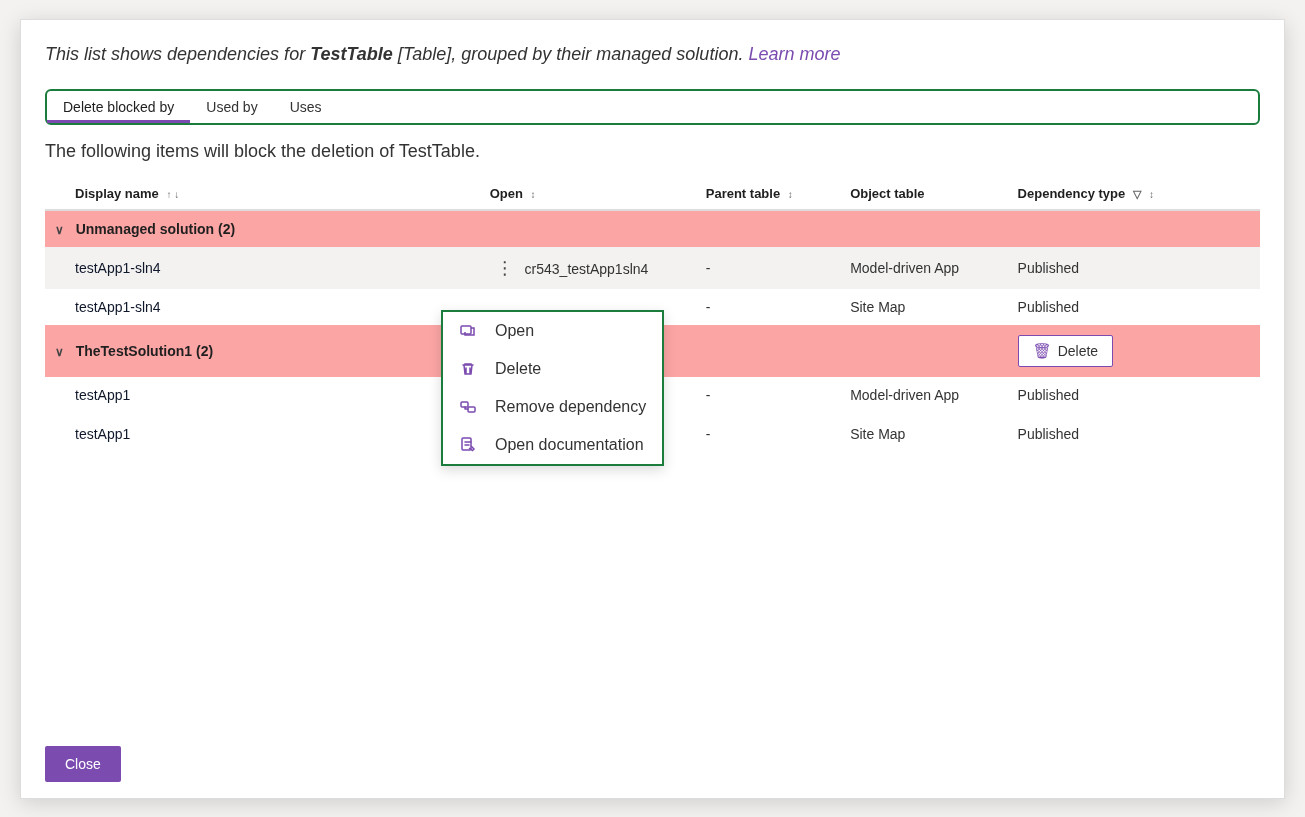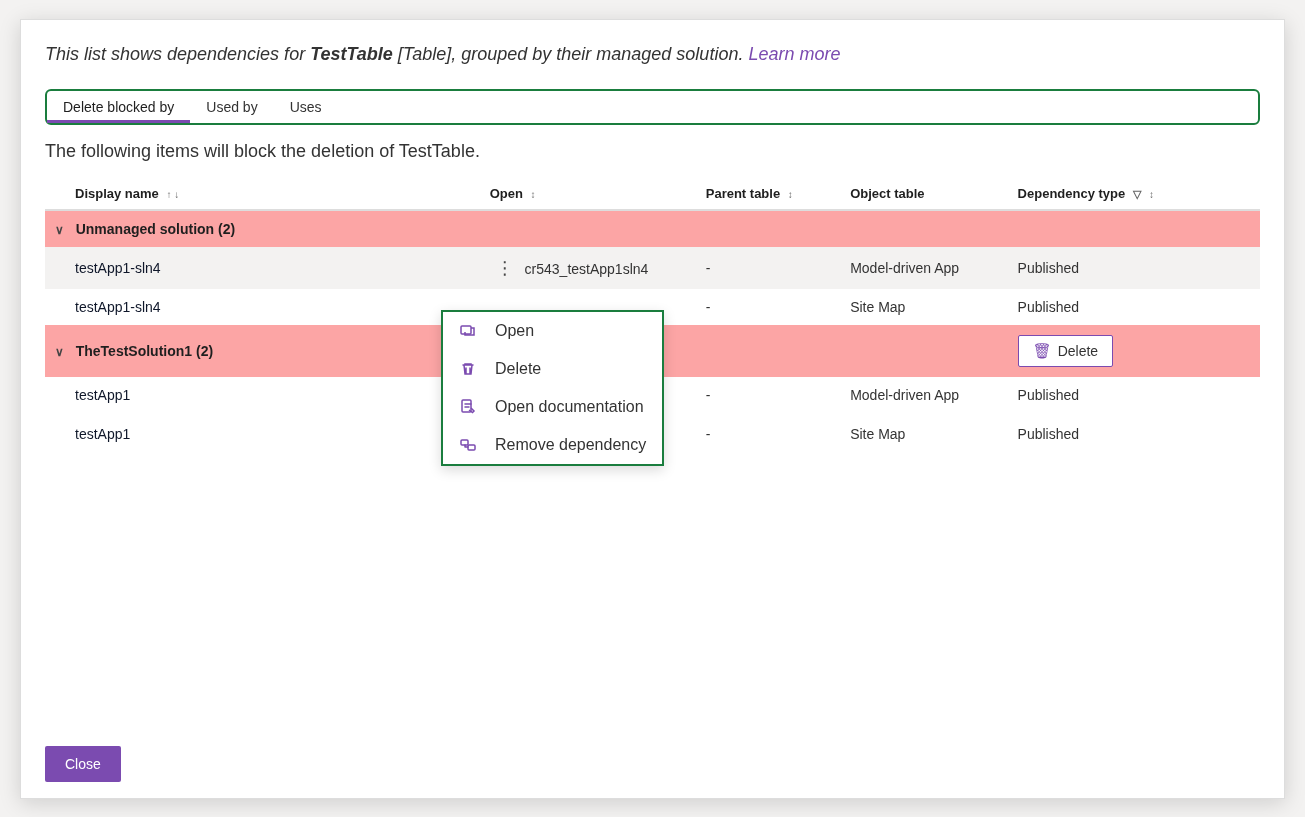--- a/index.html
+++ b/index.html
@@ -358,35 +358,35 @@
       <span class="menu-icon">
         <svg width="16" height="16" viewBox="0 0 16 16" fill="none">
           <path d="M3 4h10M5 4V3h6v1M6 7v5M10 7v5M4 4l1 9h6l1-9" stroke="#7b4bb0" stroke-width="1.5" fill="none" stroke-linecap="round"></path>
         </svg>
       </span>
       <span>Delete</span>
     </div>
     <div class="context-menu-item">
       <span class="menu-icon">
         <svg width="16" height="16" viewBox="0 0 16 16" fill="none">
+          <rect x="1" y="3" width="7" height="5" rx="1" stroke="#7b4bb0" stroke-width="1.5" fill="none"></rect>
+          <rect x="8" y="8" width="7" height="5" rx="1" stroke="#7b4bb0" stroke-width="1.5" fill="none"></rect>
+          <path d="M5 8v2M8 10H5" stroke="#7b4bb0" stroke-width="1.5" stroke-linecap="round"></path>
+        </svg>
+      </span>
+      <span>Remove dependency</span>
+    </div>
+    <div class="context-menu-item">
+      <span class="menu-icon">
+        <svg width="16" height="16" viewBox="0 0 16 16" fill="none">
           <rect x="2" y="1" width="9" height="12" rx="1" stroke="#7b4bb0" stroke-width="1.5" fill="none"></rect>
           <path d="M5 5h6M5 8h4" stroke="#7b4bb0" stroke-width="1.5" stroke-linecap="round"></path>
           <path d="M11 9l3 3-1.5 1.5L9 11" stroke="#7b4bb0" stroke-width="1.5" fill="none"></path>
         </svg>
       </span>
       <span>Open documentation</span>
     </div>
-    <div class="context-menu-item">
-      <span class="menu-icon">
-        <svg width="16" height="16" viewBox="0 0 16 16" fill="none">
-          <rect x="1" y="3" width="7" height="5" rx="1" stroke="#7b4bb0" stroke-width="1.5" fill="none"></rect>
-          <rect x="8" y="8" width="7" height="5" rx="1" stroke="#7b4bb0" stroke-width="1.5" fill="none"></rect>
-          <path d="M5 8v2M8 10H5" stroke="#7b4bb0" stroke-width="1.5" stroke-linecap="round"></path>
-        </svg>
-      </span>
-      <span>Remove dependency</span>
-    </div>
   </div>
 
   <div class="footer">
     <button class="close-footer-btn">Close</button>
   </div>
 </div>
 
 </body></html>

